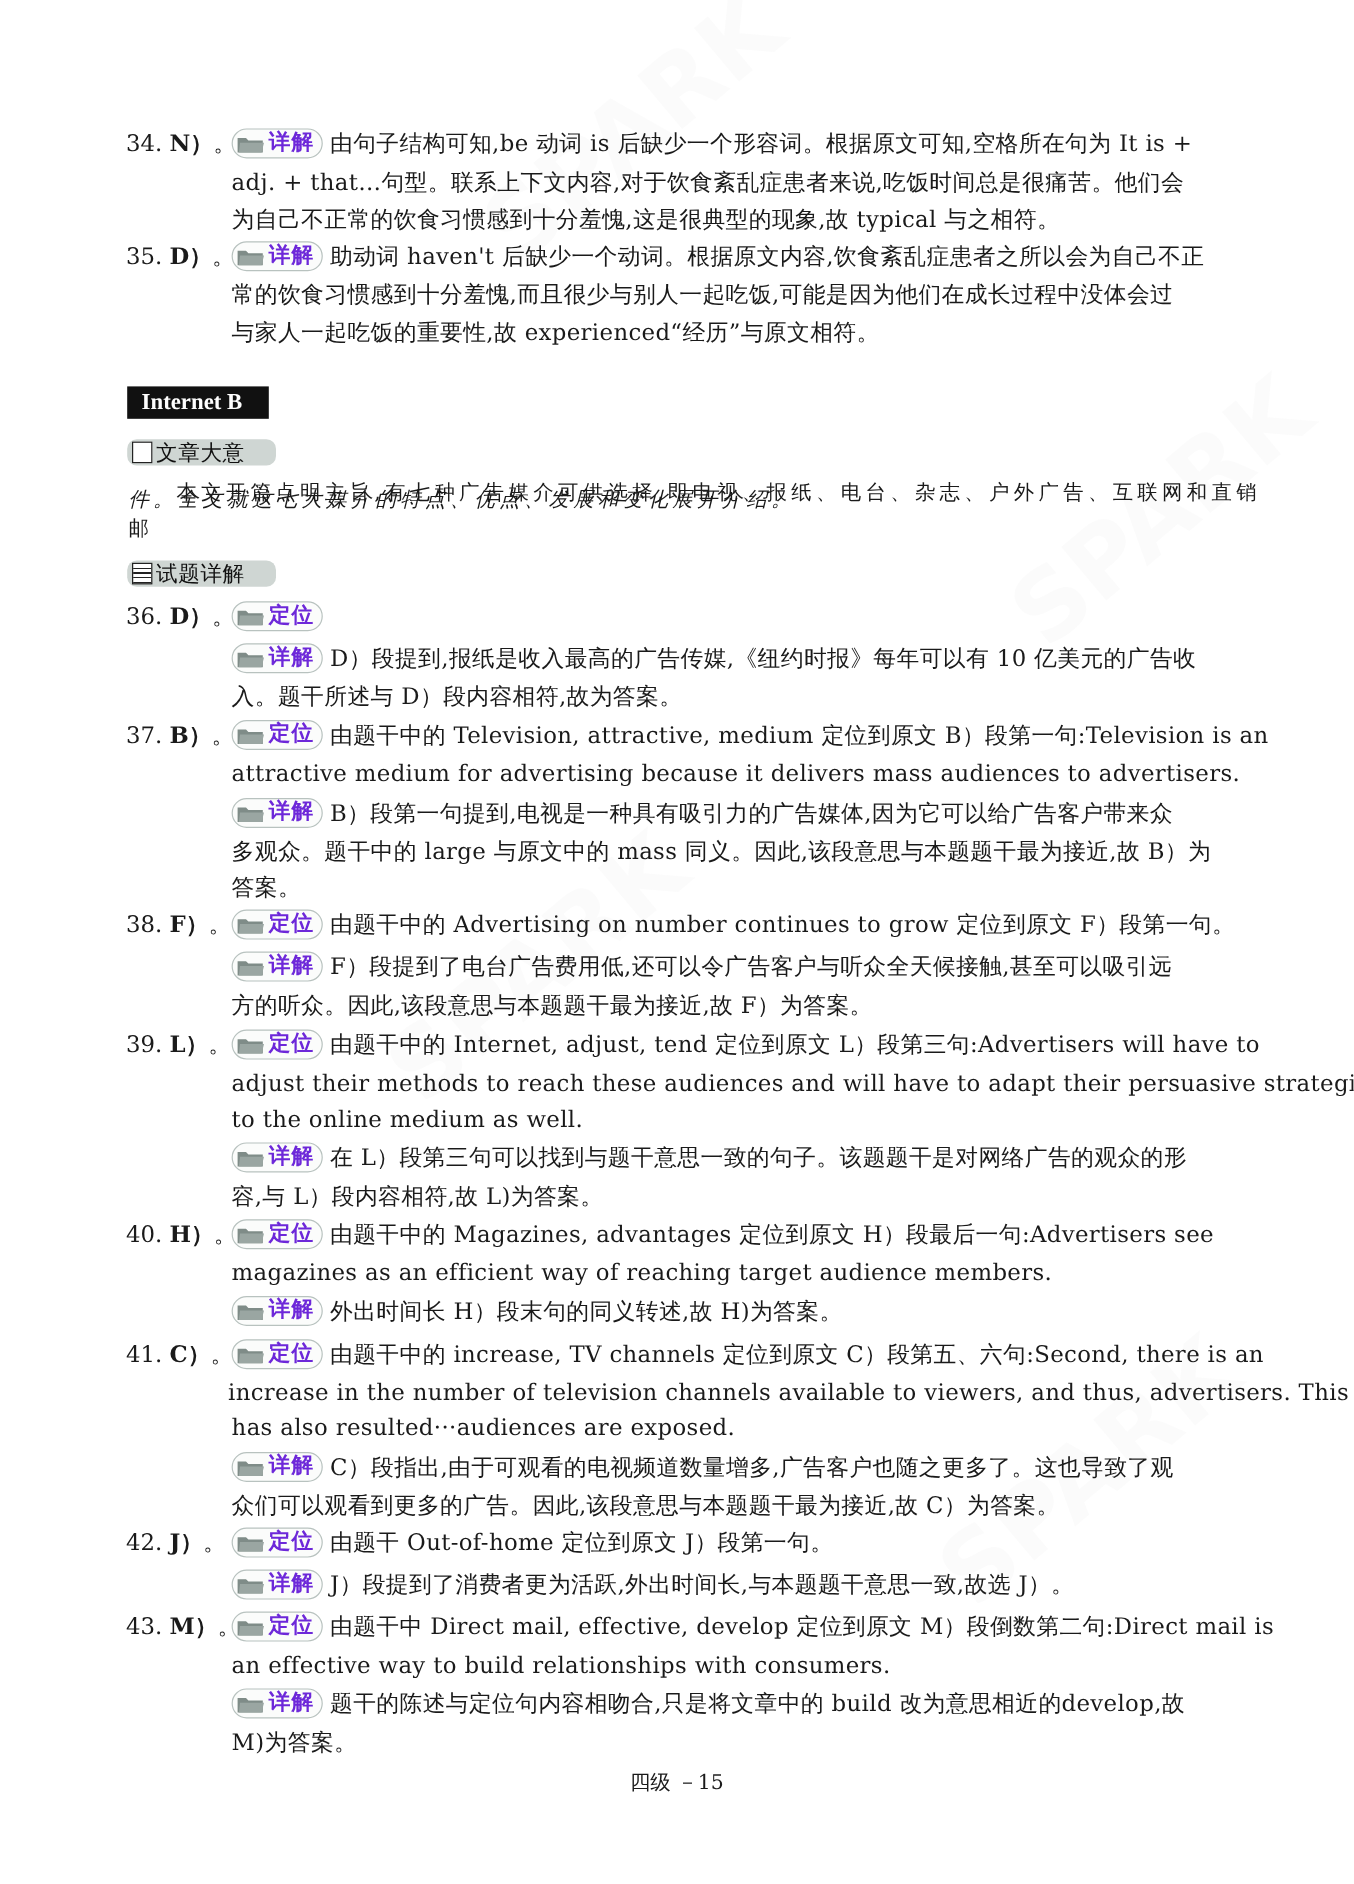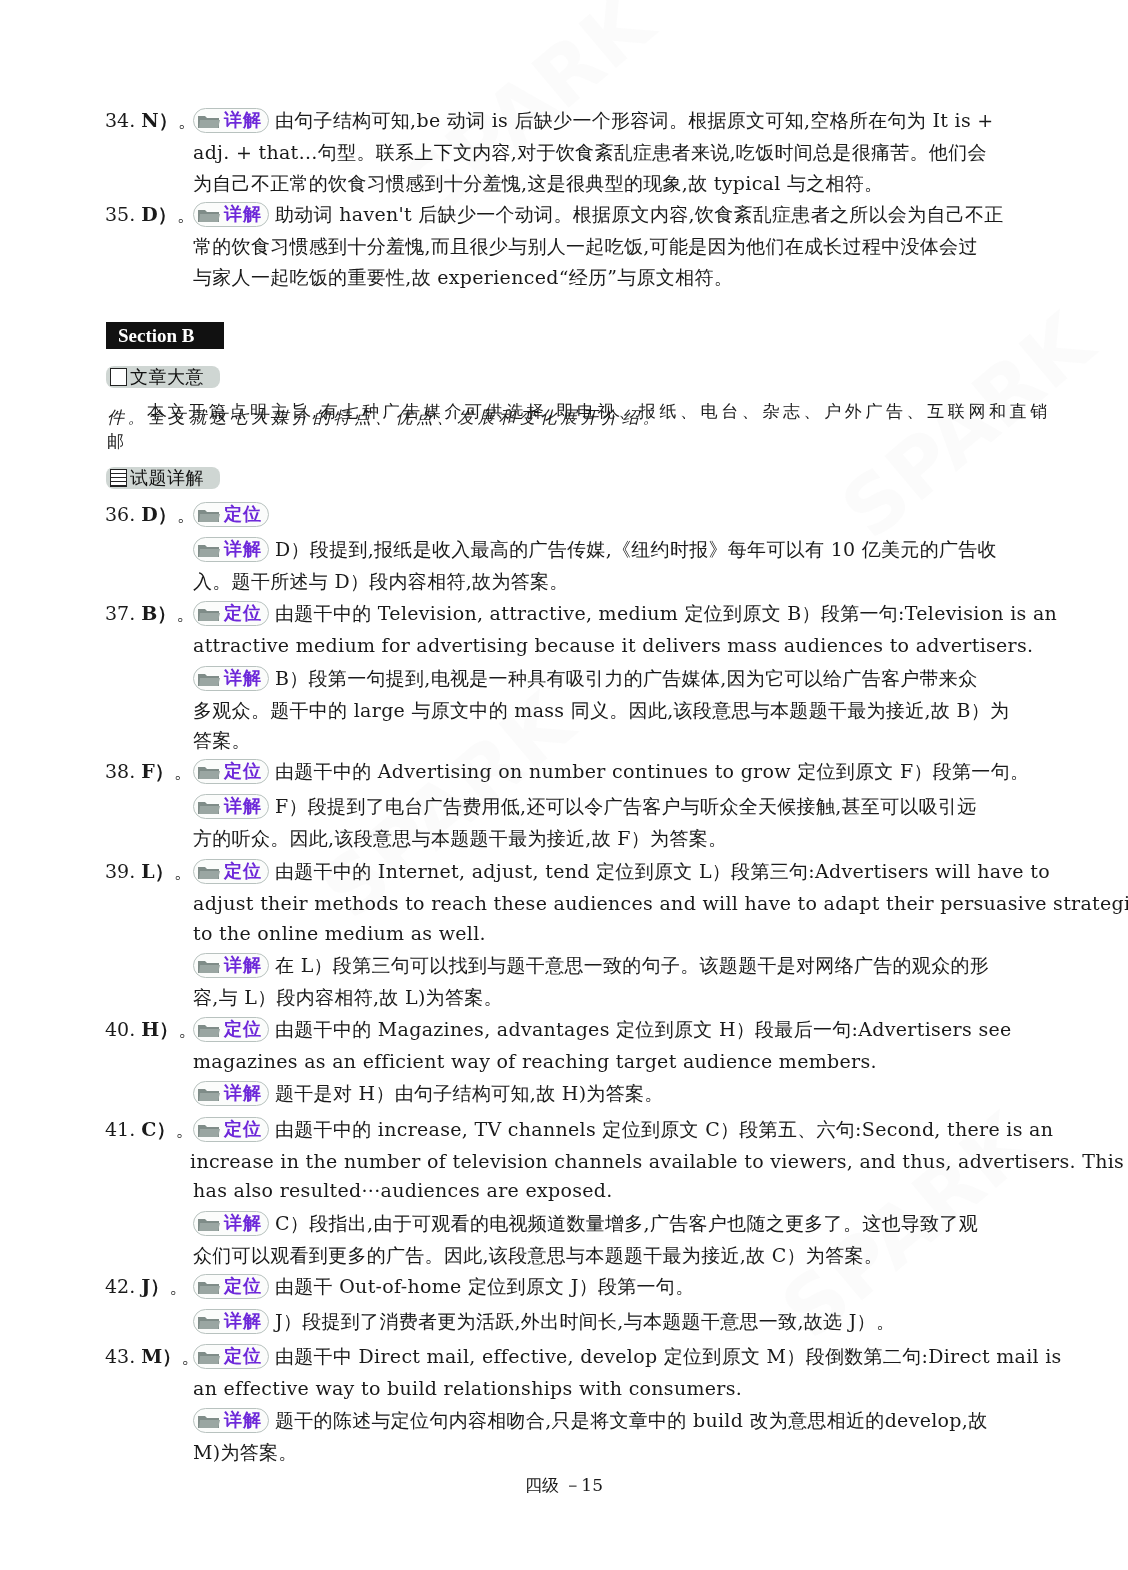--- a/index.html
+++ b/index.html
@@ -69,21 +69,21 @@
     font-weight: bold;
     font-size: 19px;
     line-height: 27px;
     padding-left: 12px;
   }
 
   .tag-header {
     position: absolute;
     left: 106px;
     height: 22px;
-    width: 114px;
+    width: 124px;
     background: #cfd6d3;
     border-radius: 8px;
     display: flex;
     align-items: center;
     padding-left: 4px;
   }
   .tag-header .hicon {
     width: 17px; height: 18px;
     background: #ffffff;
     border: 1.5px solid #222;
@@ -170,21 +170,21 @@
               <path d="M3 7 h20 l-2 8 h-19z" fill="#9aa6a2"></path>
             </svg>
           </span>
         <span class="blabel">详解</span>
       </span><span>助动词 haven't 后缺少一个动词。根据原文内容,饮食紊乱症患者之所以会为自己不正</span>
     </div>
     <div class="line" style="left:88px; top:32px;">常的饮食习惯感到十分羞愧,而且很少与别人一起吃饭,可能是因为他们在成长过程中没体会过</div>
     <div class="line" style="left:88px; top:63px;">与家人一起吃饭的重要性,故 experienced“经历”与原文相符。</div>
   </div>
 
-  <div class="section-header">Section B</div>
+  <div class="section-header">Internet B</div>
 
   <div class="tag-header" style="top:366px;">
     <span class="hicon"></span>
     <span class="htext">文章大意</span>
   </div>
 
   <div class="summary" style="top:396px; text-indent:40px;">本文开篇点明主旨,有七种广告媒介可供选择,即电视、报纸、电台、杂志、户外广告、互联网和直销邮</div>
   <div class="summary" style="top:402px;font-style:italic;">件。全文就这七大媒介的特点、优点、发展和变化展开介绍。</div>
 
   <div class="tag-header" style="top:467px;">
@@ -320,21 +320,21 @@
     <div class="line" style="left:88px; top:32px;">magazines as an efficient way of reaching target audience members.</div>
     <div class="line" style="left:88px; top:64px;">
       <span class="badge">
         <span class="folder">
             <svg viewBox="0 0 24 16">
               <path d="M1 3 h7 l2 2 h12 v10 h-21z" fill="#7f8c88"></path>
               <path d="M3 7 h20 l-2 8 h-19z" fill="#9aa6a2"></path>
             </svg>
           </span>
         <span class="blabel">详解</span>
-      </span><span>题干是对 H）由句子结构可知,故 H)为答案。</span>
+      </span><span>外出时间长 H）段末句的同义转述,故 H)为答案。</span>
     </div>
   </div>
 
   <div class="item" style="top:1116px;">
     <div class="num"><span>41.</span> <b>C）</b>。</div>
     <div class="line" style="left:88px; top:0;">
       <span class="badge">
         <span class="folder">
             <svg viewBox="0 0 24 16">
               <path d="M1 3 h7 l2 2 h12 v10 h-21z" fill="#7f8c88"></path>

